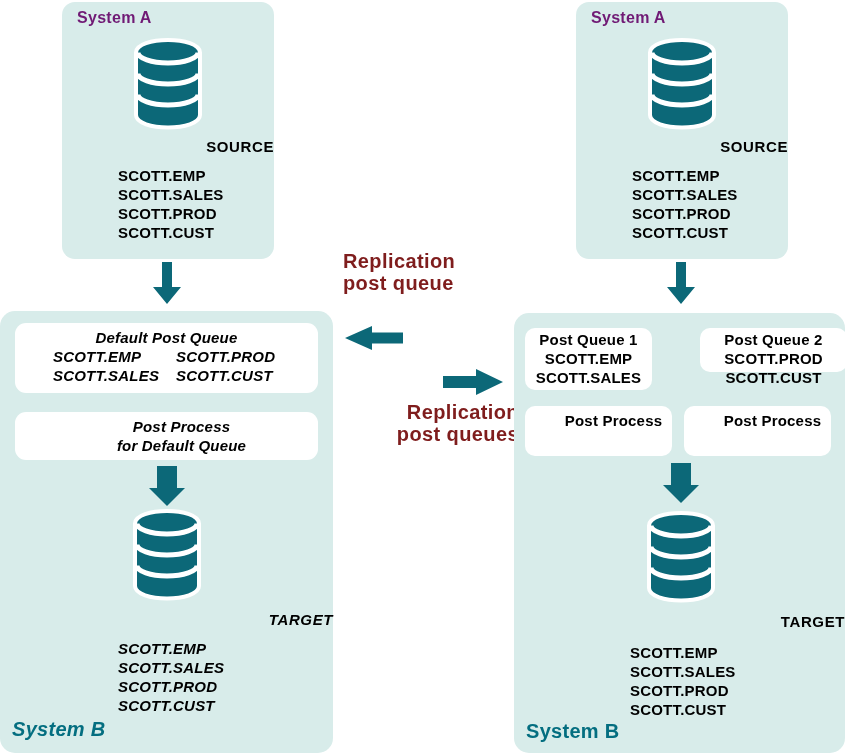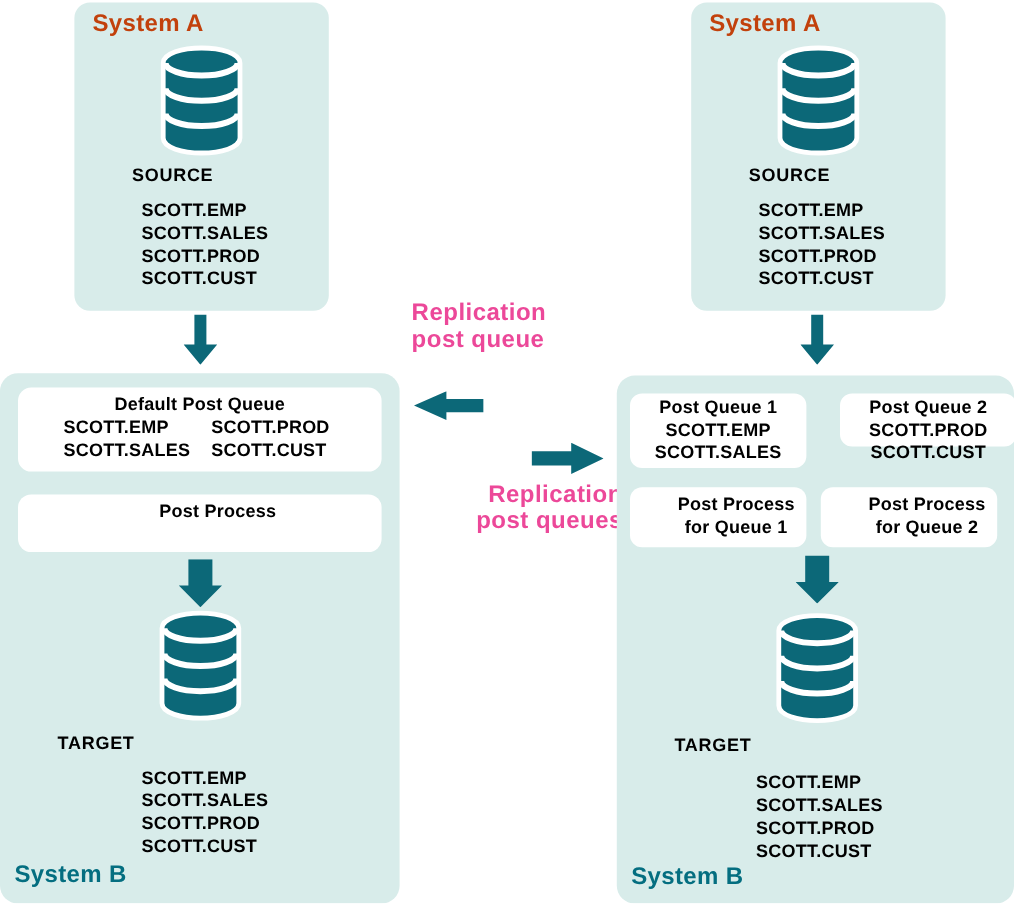--- a/index.html
+++ b/index.html
@@ -4,42 +4,42 @@
 <style>
   html,body{margin:0;padding:0;background:#ffffff;}
   .canvas{
     position:relative;width:845px;height:753px;background:#ffffff;overflow:hidden;
     font-family:"Liberation Sans",sans-serif;font-weight:700;color:#000000;
   }
   .panel{
     position:absolute;background:#d8ecea;border-radius:15px;
   }
   .panel-title{
-    position:absolute;font-size:20px;color:#c2410c;letter-spacing:0.3px;white-space:nowrap;
+    position:absolute;font-size:16px;color:#701a75;letter-spacing:0.3px;white-space:nowrap;
   }
   .db-icon{position:absolute;}
   .db-label{
-    position:absolute;width:100%;text-align:left;font-size:15px;letter-spacing:0.6px;margin-left:48px;
+    position:absolute;width:100%;text-align:right;font-size:15px;letter-spacing:0.6px;
   }
   .table-list{
     position:absolute;font-size:15px;line-height:19px;letter-spacing:0.2px;white-space:nowrap;
   }
   .white-box{
     position:absolute;background:#ffffff;border-radius:11px;text-align:center;
     font-size:15px;line-height:19px;letter-spacing:0.2px;
   }
   .q-title{margin-top:5px;}
   .q-cols{display:flex;text-align:left;padding-left:38px;}
   .q-col1{width:123px;}
   .proc-lines{margin-top:5px;margin-left:30px;}
   .pq-lines{margin-top:2px;}
   .arrow{position:absolute;}
   .arrow svg polygon{fill:#0c6878;}
   .mid-label{
-    position:absolute;font-size:20px;line-height:22px;color:#ec4899;letter-spacing:0.4px;
+    position:absolute;font-size:20px;line-height:22px;color:#7f1d1d;letter-spacing:0.4px;
   }
   .mid-label span{display:block;}
   .mid-label.right{text-align:right;}
   .sysb-title{
     position:absolute;font-size:20px;color:#046e80;letter-spacing:0.3px;white-space:nowrap;
   }
 </style>
 </head>
 <body>
 
@@ -64,38 +64,39 @@
       <div>SCOTT.CUST</div>
     </div>
   </div>
 
   <div class="arrow" style="left:153px;top:262px;">
     <svg width="28" height="42" viewBox="0 0 28 42">
         <polygon points="9,0 19,0 19,25 28,25 14,42 0,25 9,25"></polygon>
       </svg>
   </div>
 
-  <div class="panel" style="left:0px;top:311px;width:333px;height:442px;">
+  <div class="panel" style="left:0px;top:311px;width:333px;height:442px;font-style:italic;">
     <div class="white-box" style="left:15px;top:12px;width:303px;height:70px;">
       <div class="q-title">Default Post Queue</div>
       <div class="q-cols">
         <div class="q-col1">
           <div>SCOTT.EMP</div>
           <div>SCOTT.SALES</div>
         </div>
         <div>
           <div>SCOTT.PROD</div>
           <div>SCOTT.CUST</div>
         </div>
       </div>
     </div>
 
     <div class="white-box" style="left:15px;top:101px;width:303px;height:48px;">
       <div class="proc-lines">
         <div>Post Process</div>
+        <div>for Default Queue</div>
       </div>
     </div>
 
     <div class="arrow" style="left:149px;top:155px;">
       <svg width="36" height="40" viewBox="0 0 36 40">
           <polygon points="8,0 28,0 28,22 36,22 18,40 0,22 8,22"></polygon>
         </svg>
     </div>
 
     <div class="db-icon" style="left:129px;top:197px;">
@@ -159,45 +160,43 @@
     </div>
   </div>
 
   <div class="arrow" style="left:667px;top:262px;">
     <svg width="28" height="42" viewBox="0 0 28 42">
         <polygon points="9,0 19,0 19,25 28,25 14,42 0,25 9,25"></polygon>
       </svg>
   </div>
 
   <div class="panel" style="left:514px;top:313px;width:331px;height:440px;">
-    <div class="white-box" style="left:11px;top:15px;width:147px;height:62px;border-radius:10px;">
+    <div class="white-box" style="left:11px;top:15px;width:127px;height:62px;border-radius:10px;">
       <div class="pq-lines">
         <div>Post Queue 1</div>
         <div>SCOTT.EMP</div>
         <div>SCOTT.SALES</div>
       </div>
     </div>
     <div class="white-box" style="left:186px;top:15px;width:147px;height:44px;border-radius:10px;">
       <div class="pq-lines">
         <div>Post Queue 2</div>
         <div>SCOTT.PROD</div>
         <div>SCOTT.CUST</div>
       </div>
     </div>
 
     <div class="white-box" style="left:11px;top:93px;width:147px;height:50px;border-radius:10px;">
       <div class="proc-lines">
         <div>Post Process</div>
-        <div>for Queue 1</div>
       </div>
     </div>
     <div class="white-box" style="left:170px;top:93px;width:147px;height:50px;border-radius:10px;">
       <div class="proc-lines">
         <div>Post Process</div>
-        <div>for Queue 2</div>
       </div>
     </div>
 
     <div class="arrow" style="left:149px;top:150px;">
       <svg width="36" height="40" viewBox="0 0 36 40">
           <polygon points="8,0 28,0 28,22 36,22 18,40 0,22 8,22"></polygon>
         </svg>
     </div>
 
     <div class="db-icon" style="left:129px;top:197px;">

